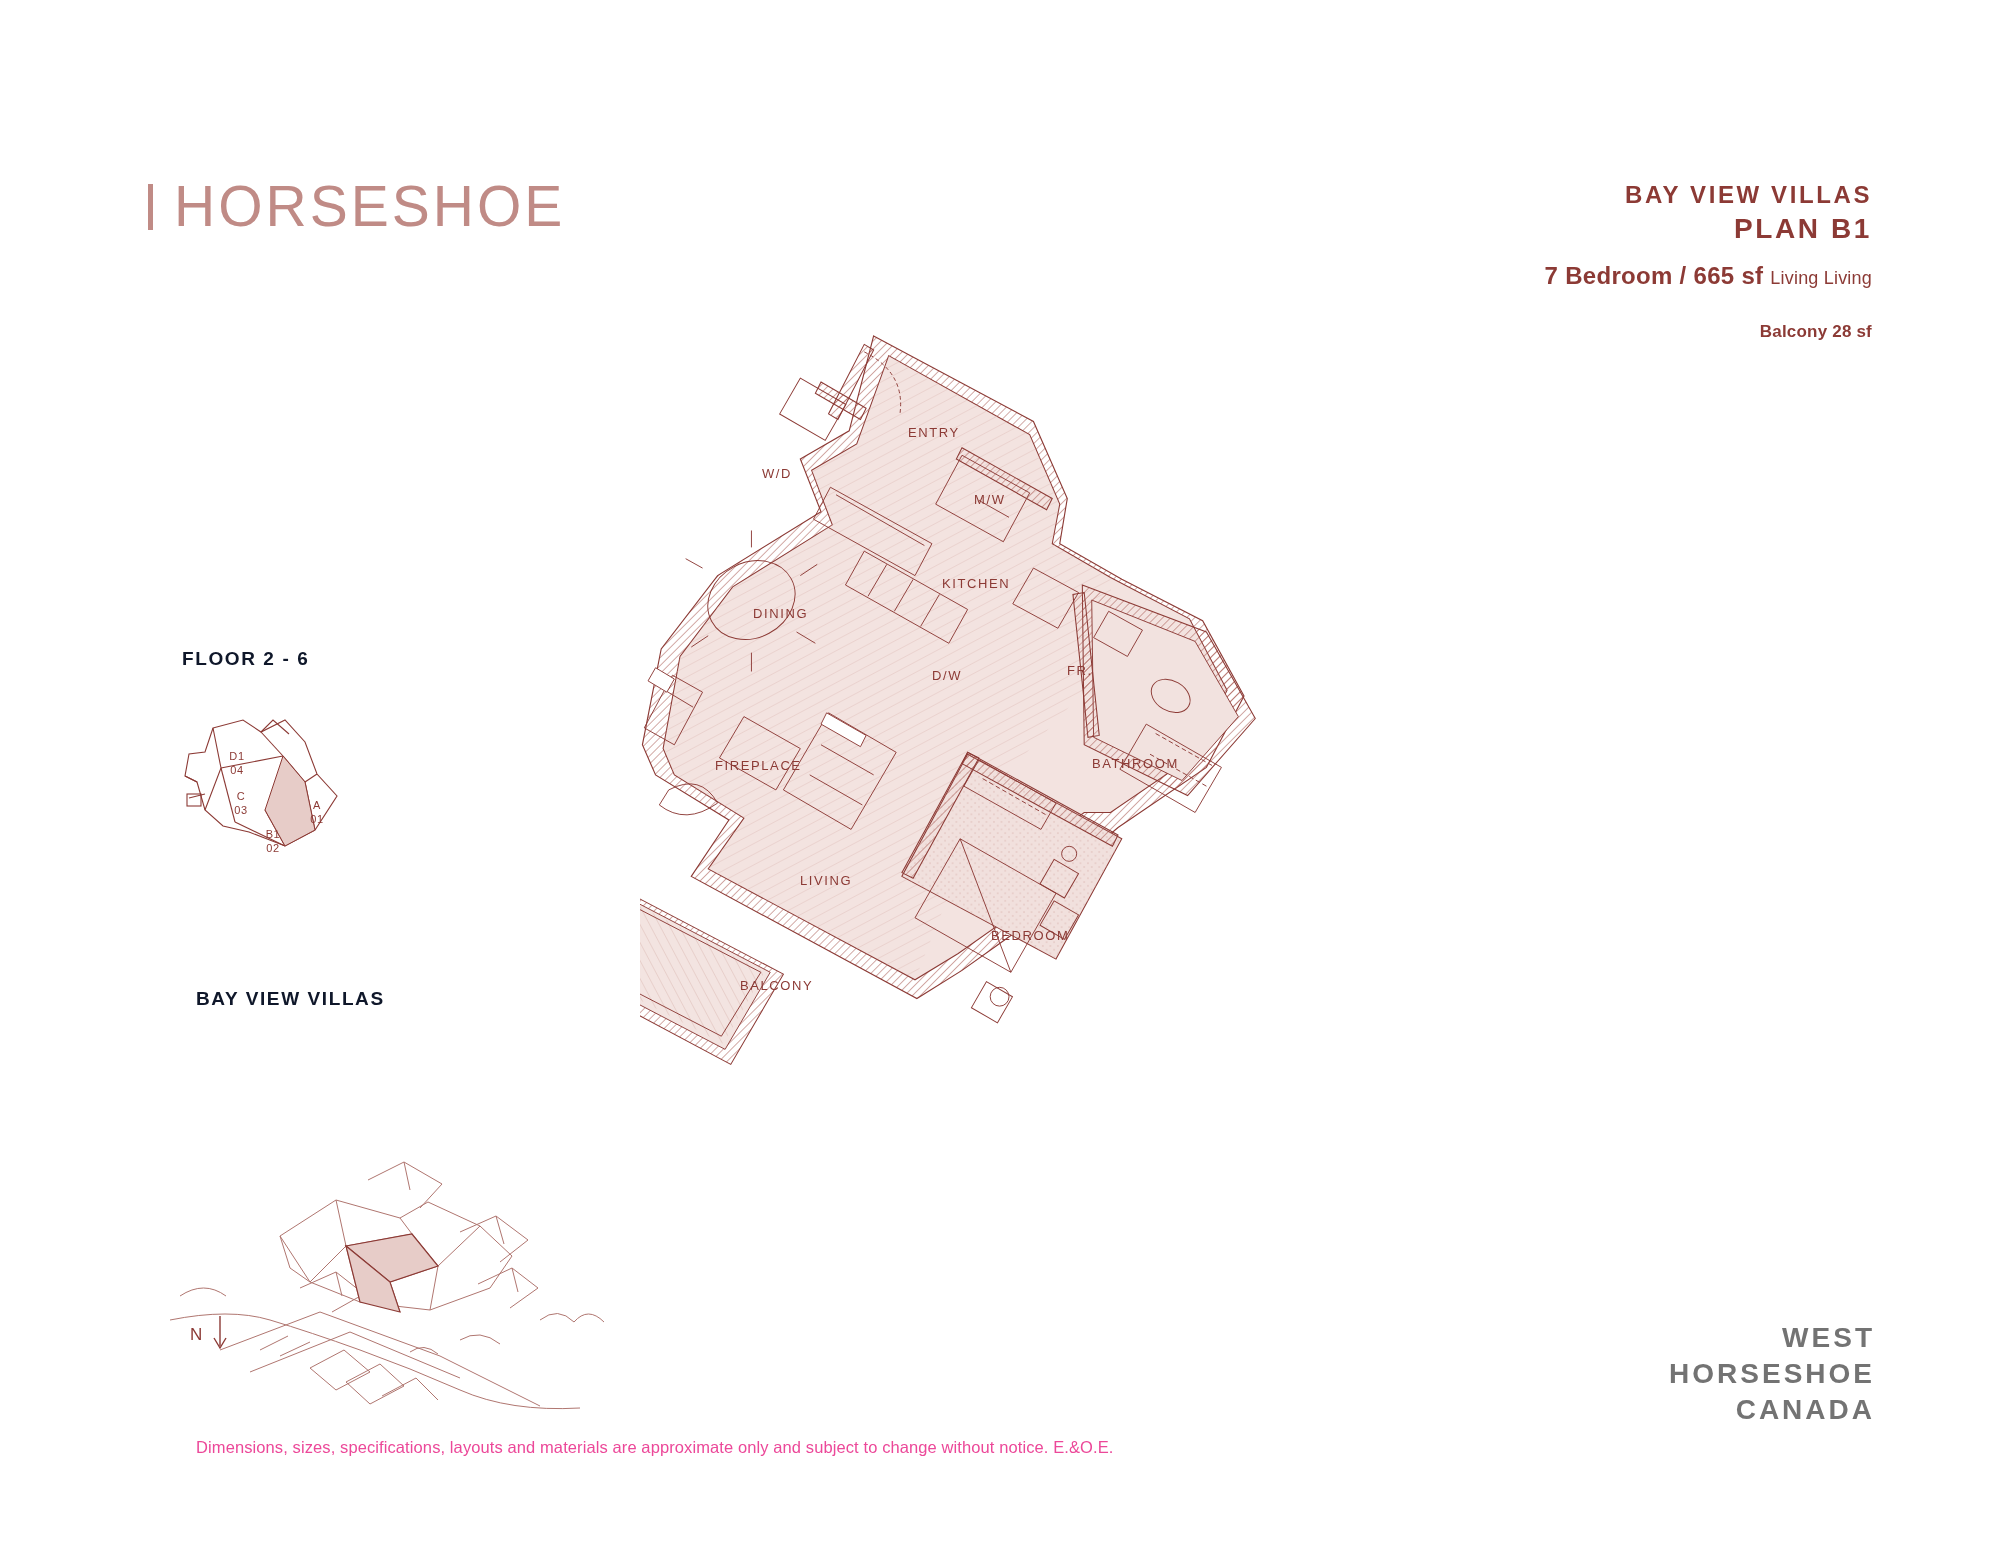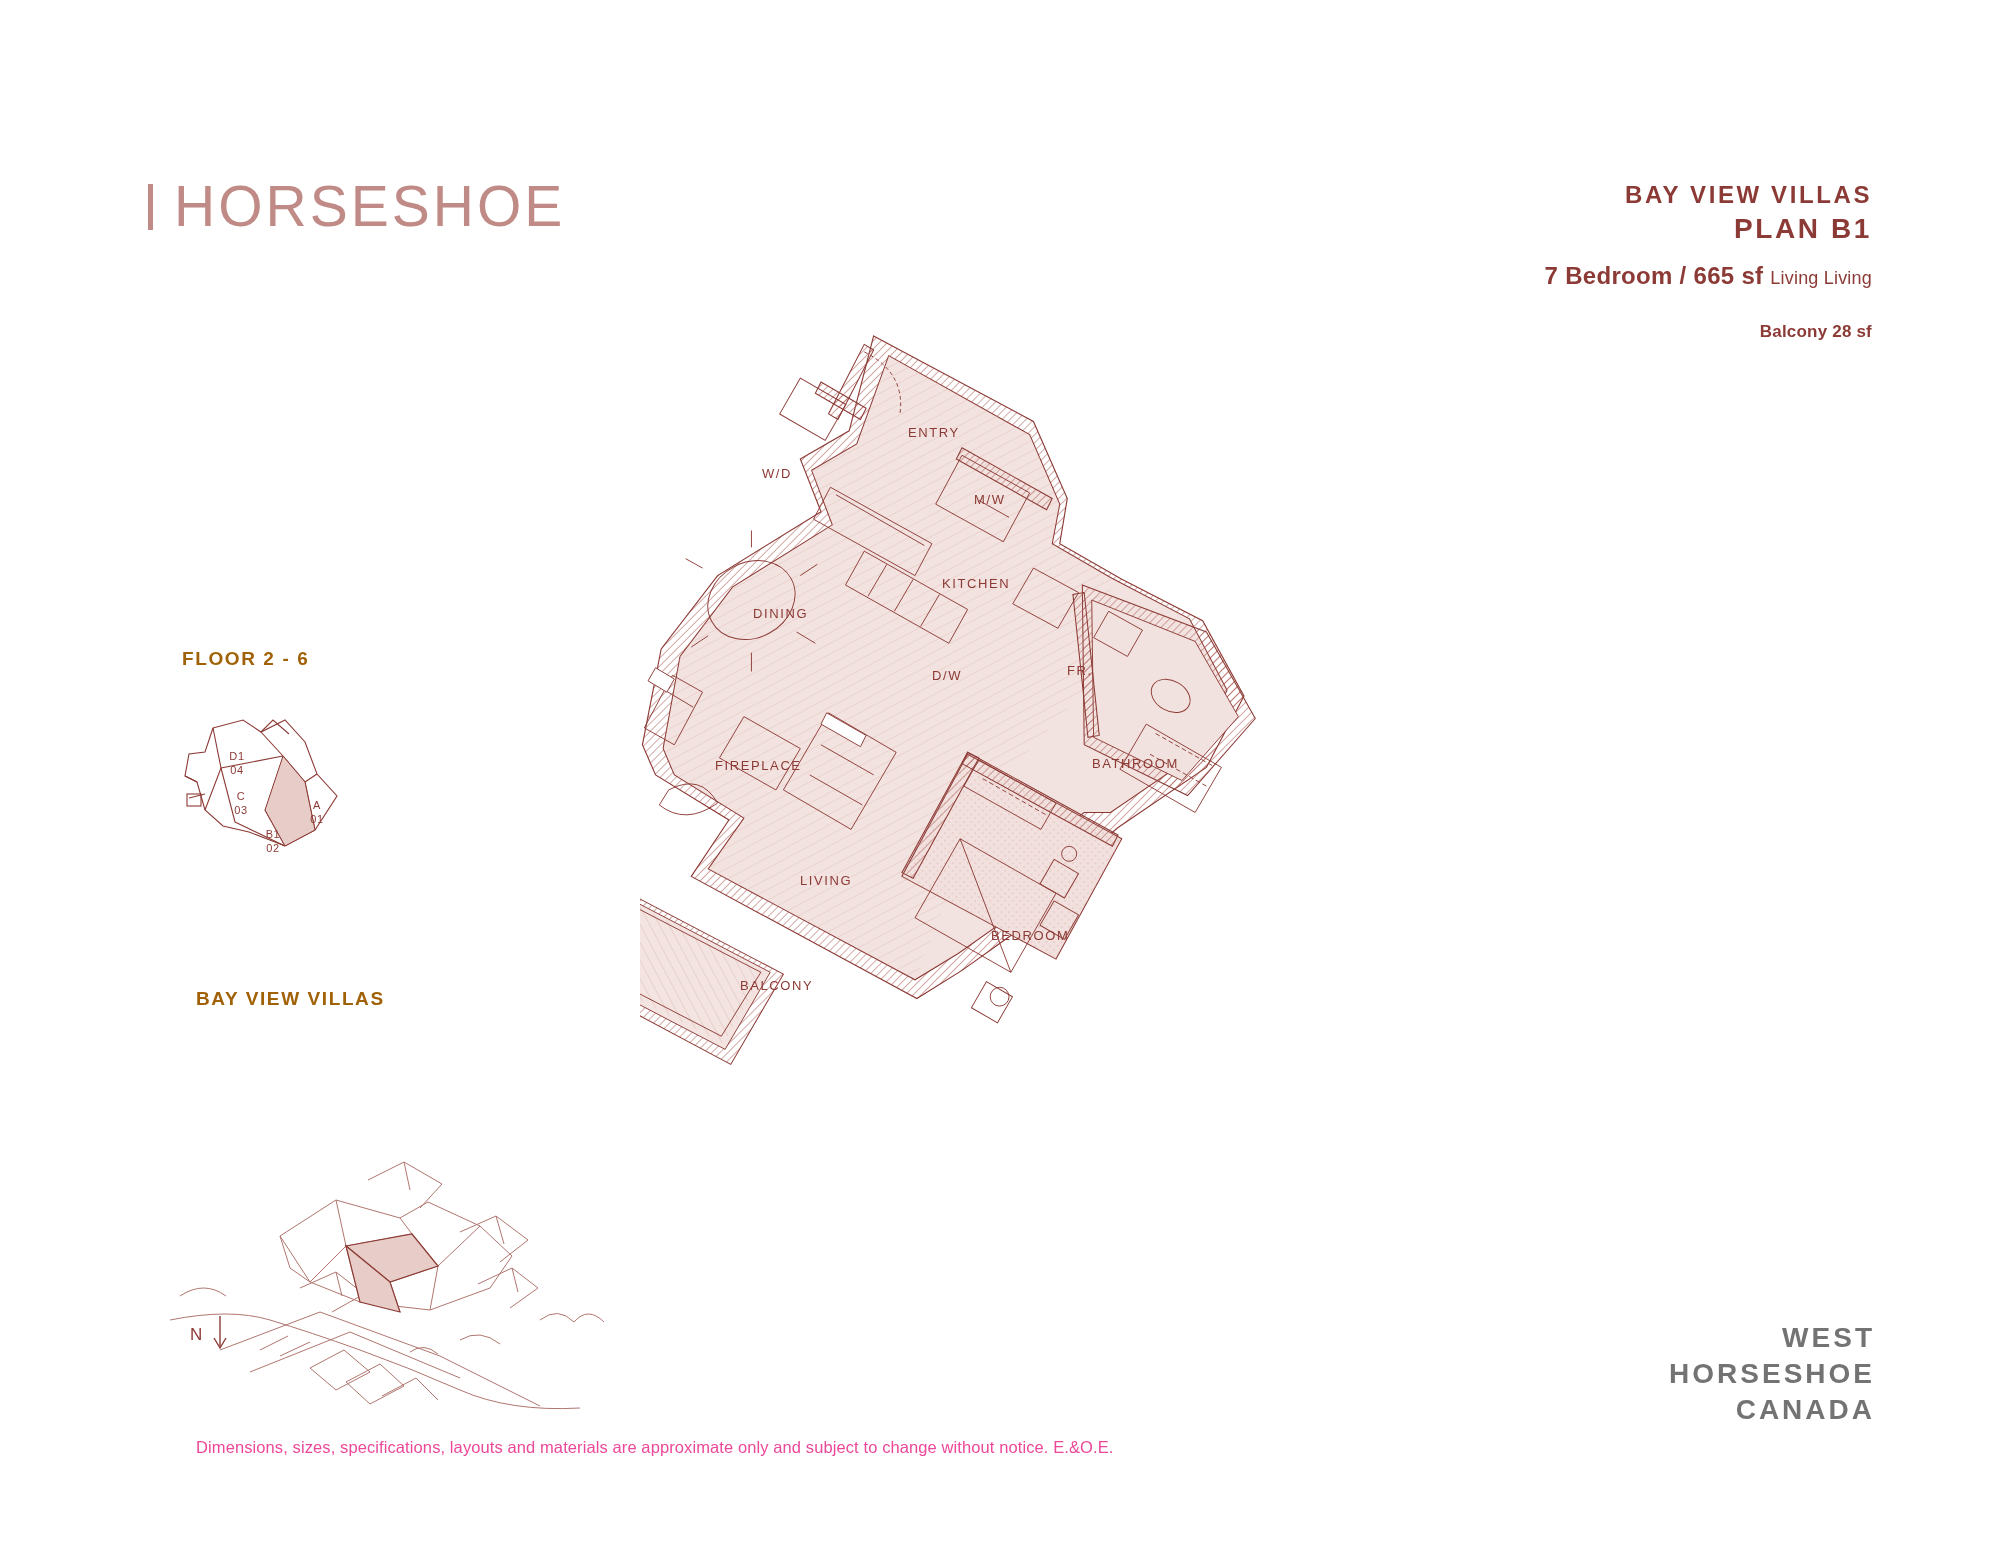--- a/index.html
+++ b/index.html
@@ -80,21 +80,21 @@
     font-weight: bold;
     letter-spacing: 0.2px;
   }
 
   
   .left-label {
     position: absolute;
     font-size: 19px;
     font-weight: bold;
     letter-spacing: 1.6px;
-    color: #a16207;
+    color: #0f172a;
   }
   #floor-label { left: 182px; top: 648px; }
   #bvv-label   { left: 196px; top: 988px; }
 
   #keyplan {
     position: absolute;
     left: 165px;
     top: 690px;
     width: 260px;
     height: 200px;

